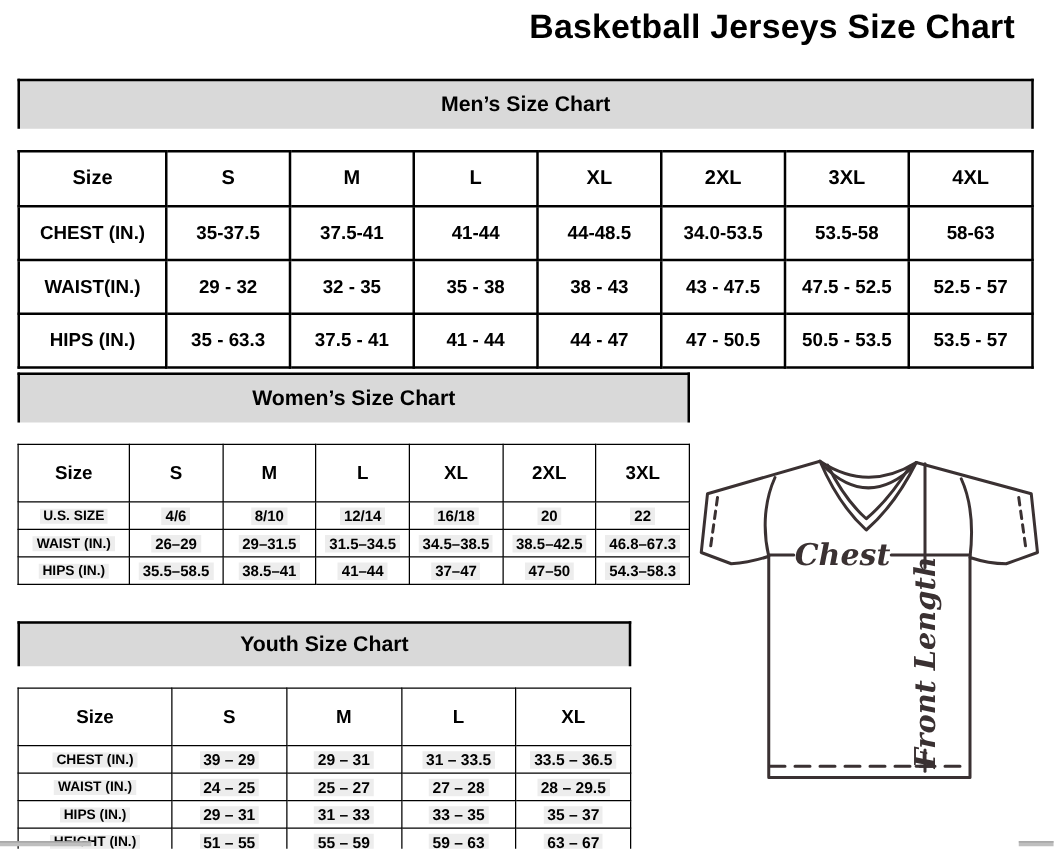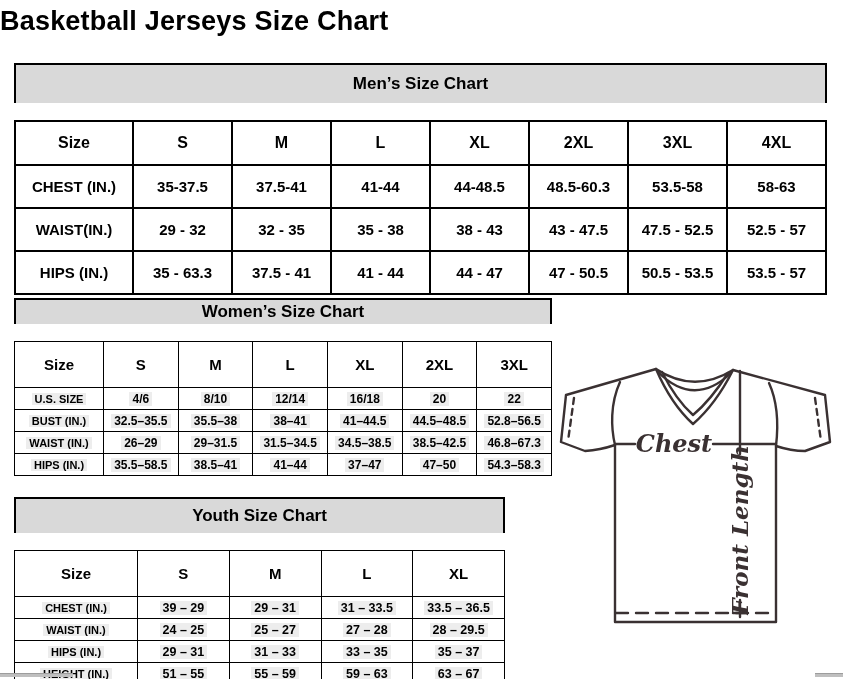--- a/index.html
+++ b/index.html
@@ -1,21 +1,21 @@
 <!DOCTYPE html>
 <html><head>
 <meta charset="utf-8">
 <style>
   html,body{margin:0;padding:0;}
   body{
     width:843px;height:679px;position:relative;overflow:hidden;
     background:#ffffff;font-family:"Liberation Sans",sans-serif;color:#000;
   }
   .page-title{
-    position:absolute;top:6px;left:0;width:812px;text-align:left;
+    position:absolute;top:6px;left:0;width:812px;text-align:right;
     font-size:27px;font-weight:bold;letter-spacing:0.2px;
   }
   .chart{position:absolute;}
   .band{
     box-sizing:border-box;border:2px solid #000;border-bottom:none;
     background:#d9d9d9;display:flex;align-items:center;justify-content:center;
     font-weight:bold;font-size:17px;
   }
   table{border-collapse:collapse;table-layout:fixed;background:#fff;margin-top:17px;}
   table,th,td{border:1px solid #000;}
@@ -29,21 +29,21 @@
   .tbl-men,.tbl-men th,.tbl-men td{border:2px solid #000;}
   .tbl-men thead tr{height:44px;}
   .tbl-men tbody tr{height:43px;}
   .tbl-men tr > *:first-child{width:116px;}
   .tbl-men thead th{font-size:16px;}
   .tbl-men tbody th,.tbl-men tbody td{font-size:15px;}
   .tbl-men .hl{background:none;padding:0;}
 
   
   #women-chart{left:14px;top:298px;}
-  #women-chart .band{width:538px;height:26px;}
+  #women-chart .band{width:538px;height:40px;}
   .tbl-women{width:538px;}
   .tbl-women thead tr{height:46px;}
   .tbl-women tbody tr{height:22px;}
   .tbl-women tr > *:first-child{width:88px;}
   .tbl-women thead th{font-size:15px;}
   .tbl-women tbody th{font-size:11px;}
   .tbl-women tbody td{font-size:12px;}
 
   
   #youth-chart{left:14px;top:497px;}
@@ -88,21 +88,21 @@
           <th>4XL</th>
         </tr>
       </thead>
       <tbody>
         <tr>
           <th><span class="hl">CHEST (IN.)</span></th>
           <td><span class="hl">35-37.5</span></td>
           <td><span class="hl">37.5-41</span></td>
           <td><span class="hl">41-44</span></td>
           <td><span class="hl">44-48.5</span></td>
-          <td><span class="hl">48.5-60.3</span></td>
+          <td><span class="hl">34.0-53.5</span></td>
           <td><span class="hl">53.5-58</span></td>
           <td><span class="hl">58-63</span></td>
         </tr>
         <tr>
           <th><span class="hl">WAIST(IN.)</span></th>
           <td><span class="hl">29 - 32</span></td>
           <td><span class="hl">32 - 35</span></td>
           <td><span class="hl">35 - 38</span></td>
           <td><span class="hl">38 - 43</span></td>
           <td><span class="hl">43 - 47.5</span></td>
@@ -141,29 +141,20 @@
         <tr>
           <th><span class="hl">U.S. SIZE</span></th>
           <td><span class="hl">4/6</span></td>
           <td><span class="hl">8/10</span></td>
           <td><span class="hl">12/14</span></td>
           <td><span class="hl">16/18</span></td>
           <td><span class="hl">20</span></td>
           <td><span class="hl">22</span></td>
         </tr>
         <tr>
-          <th><span class="hl">BUST (IN.)</span></th>
-          <td><span class="hl">32.5–35.5</span></td>
-          <td><span class="hl">35.5–38</span></td>
-          <td><span class="hl">38–41</span></td>
-          <td><span class="hl">41–44.5</span></td>
-          <td><span class="hl">44.5–48.5</span></td>
-          <td><span class="hl">52.8–56.5</span></td>
-        </tr>
-        <tr>
           <th><span class="hl">WAIST (IN.)</span></th>
           <td><span class="hl">26–29</span></td>
           <td><span class="hl">29–31.5</span></td>
           <td><span class="hl">31.5–34.5</span></td>
           <td><span class="hl">34.5–38.5</span></td>
           <td><span class="hl">38.5–42.5</span></td>
           <td><span class="hl">46.8–67.3</span></td>
         </tr>
         <tr>
           <th><span class="hl">HIPS (IN.)</span></th>

